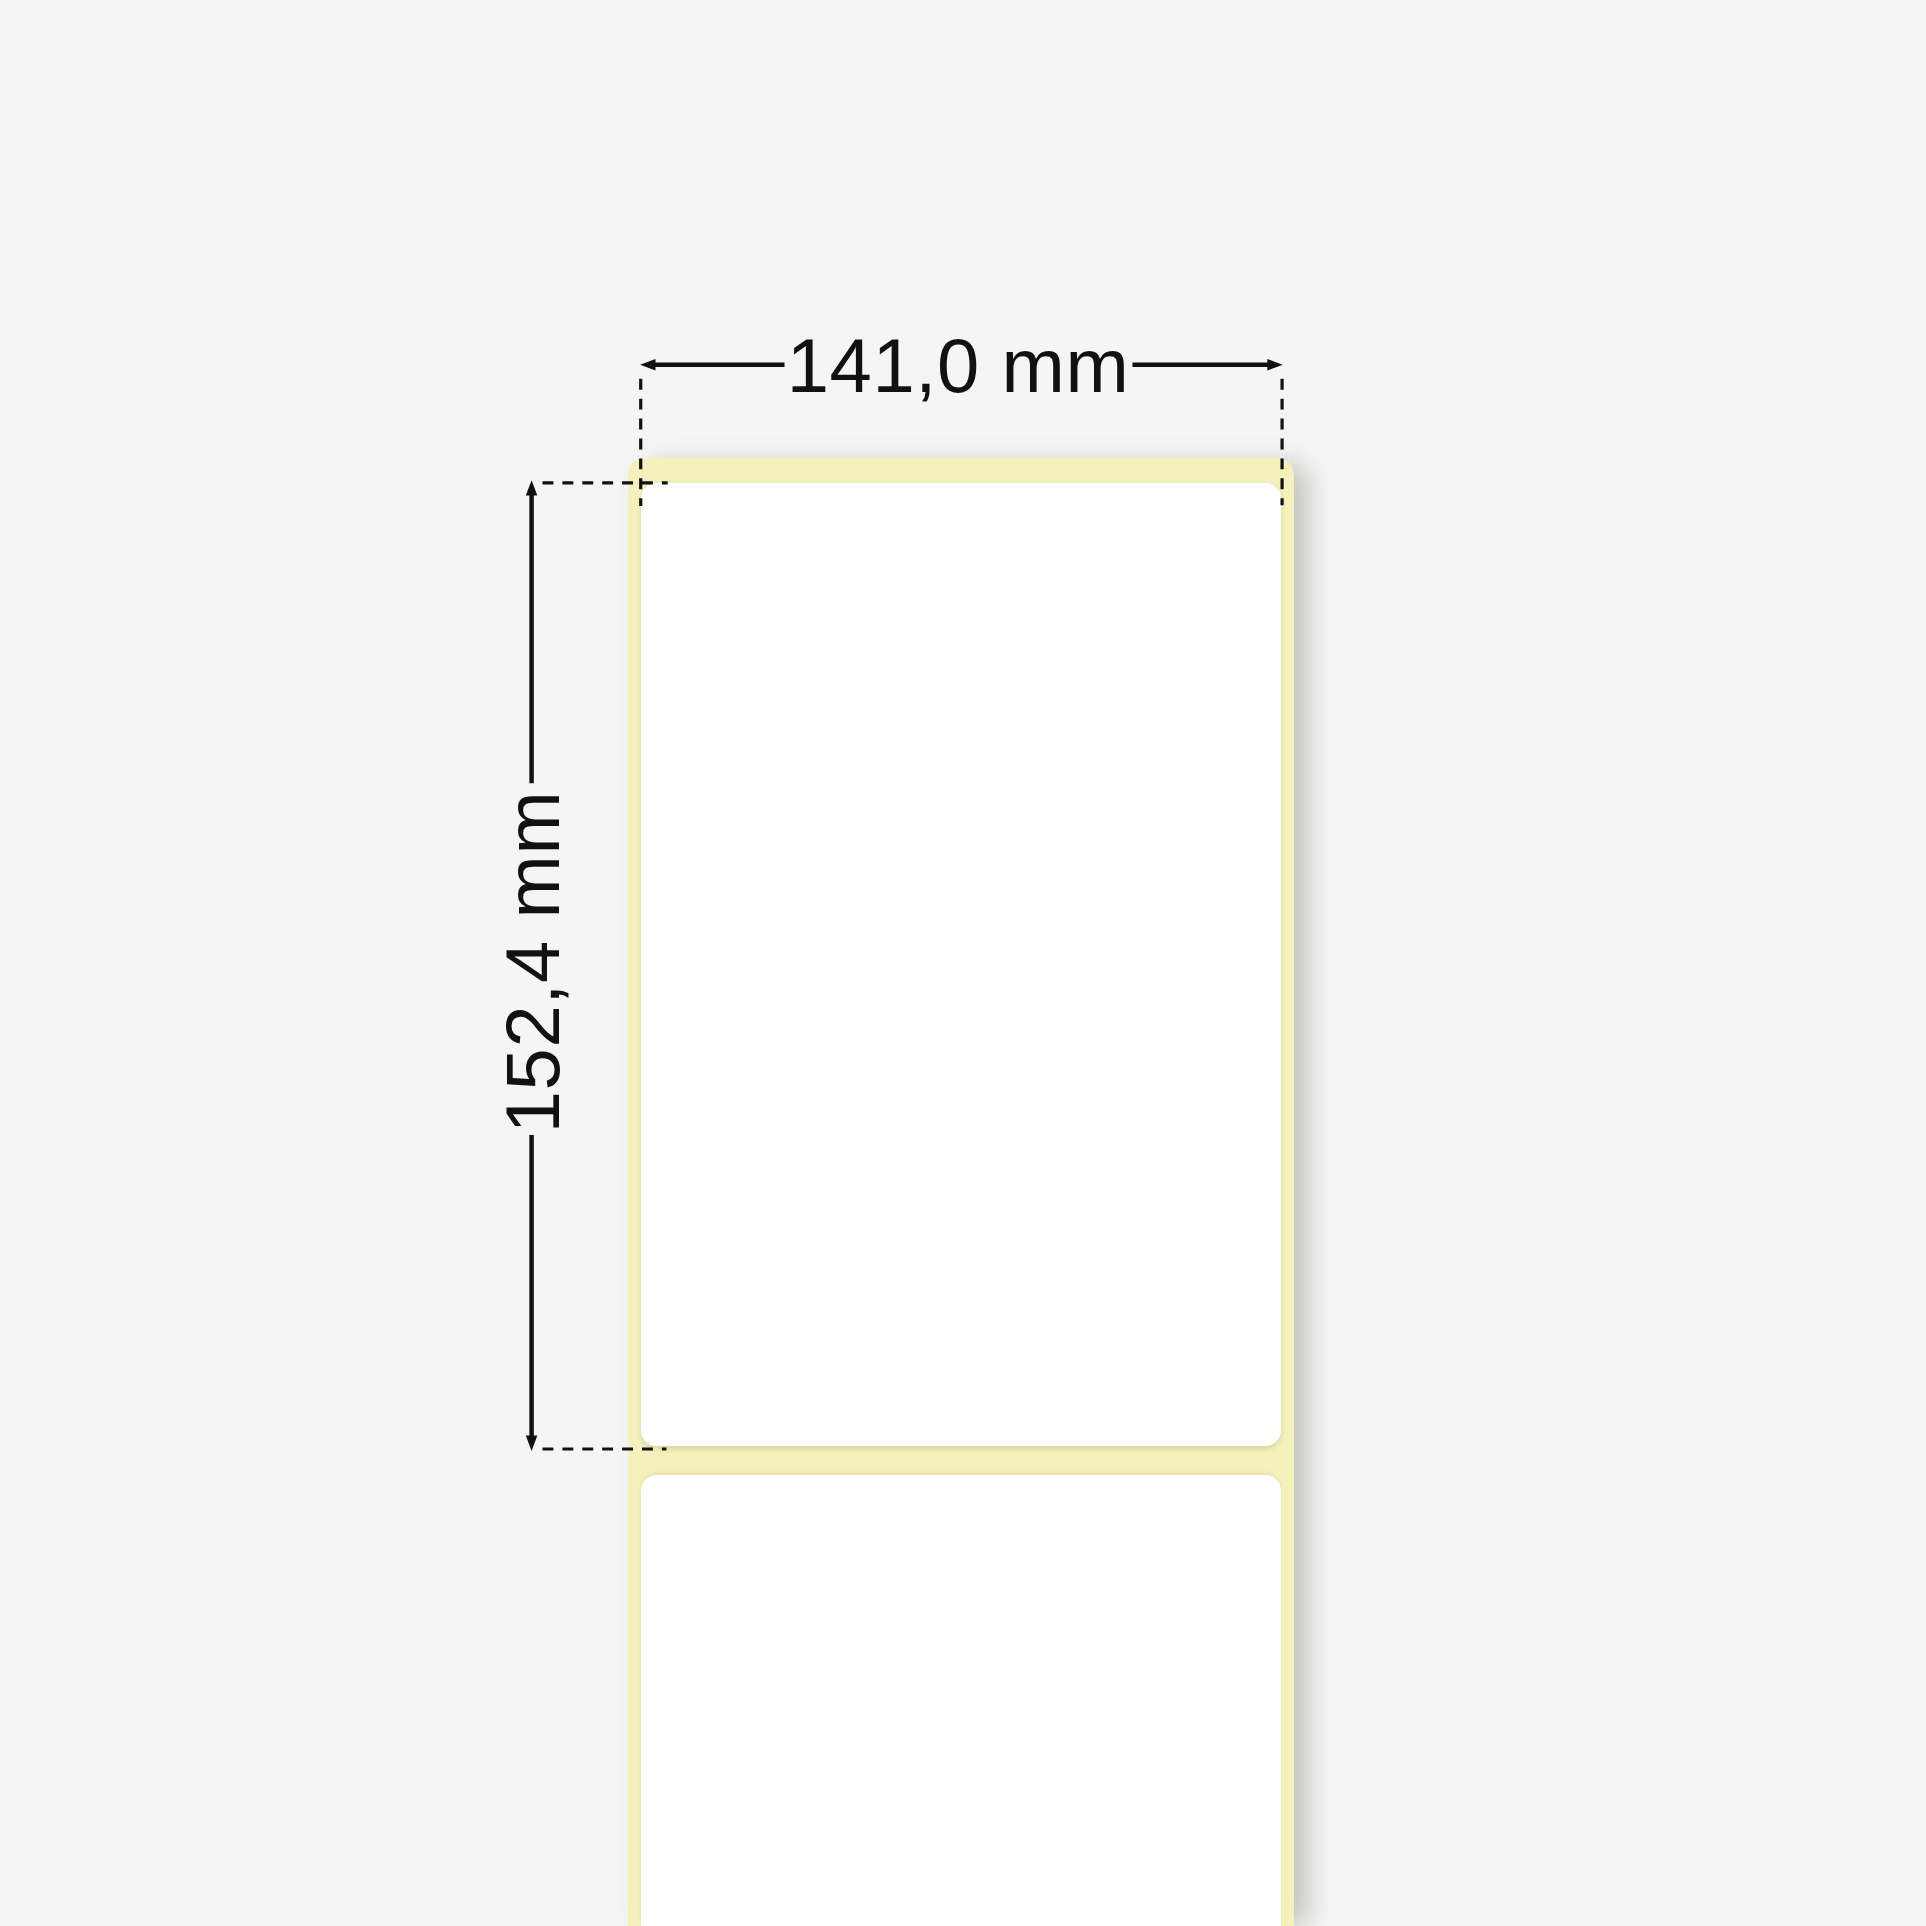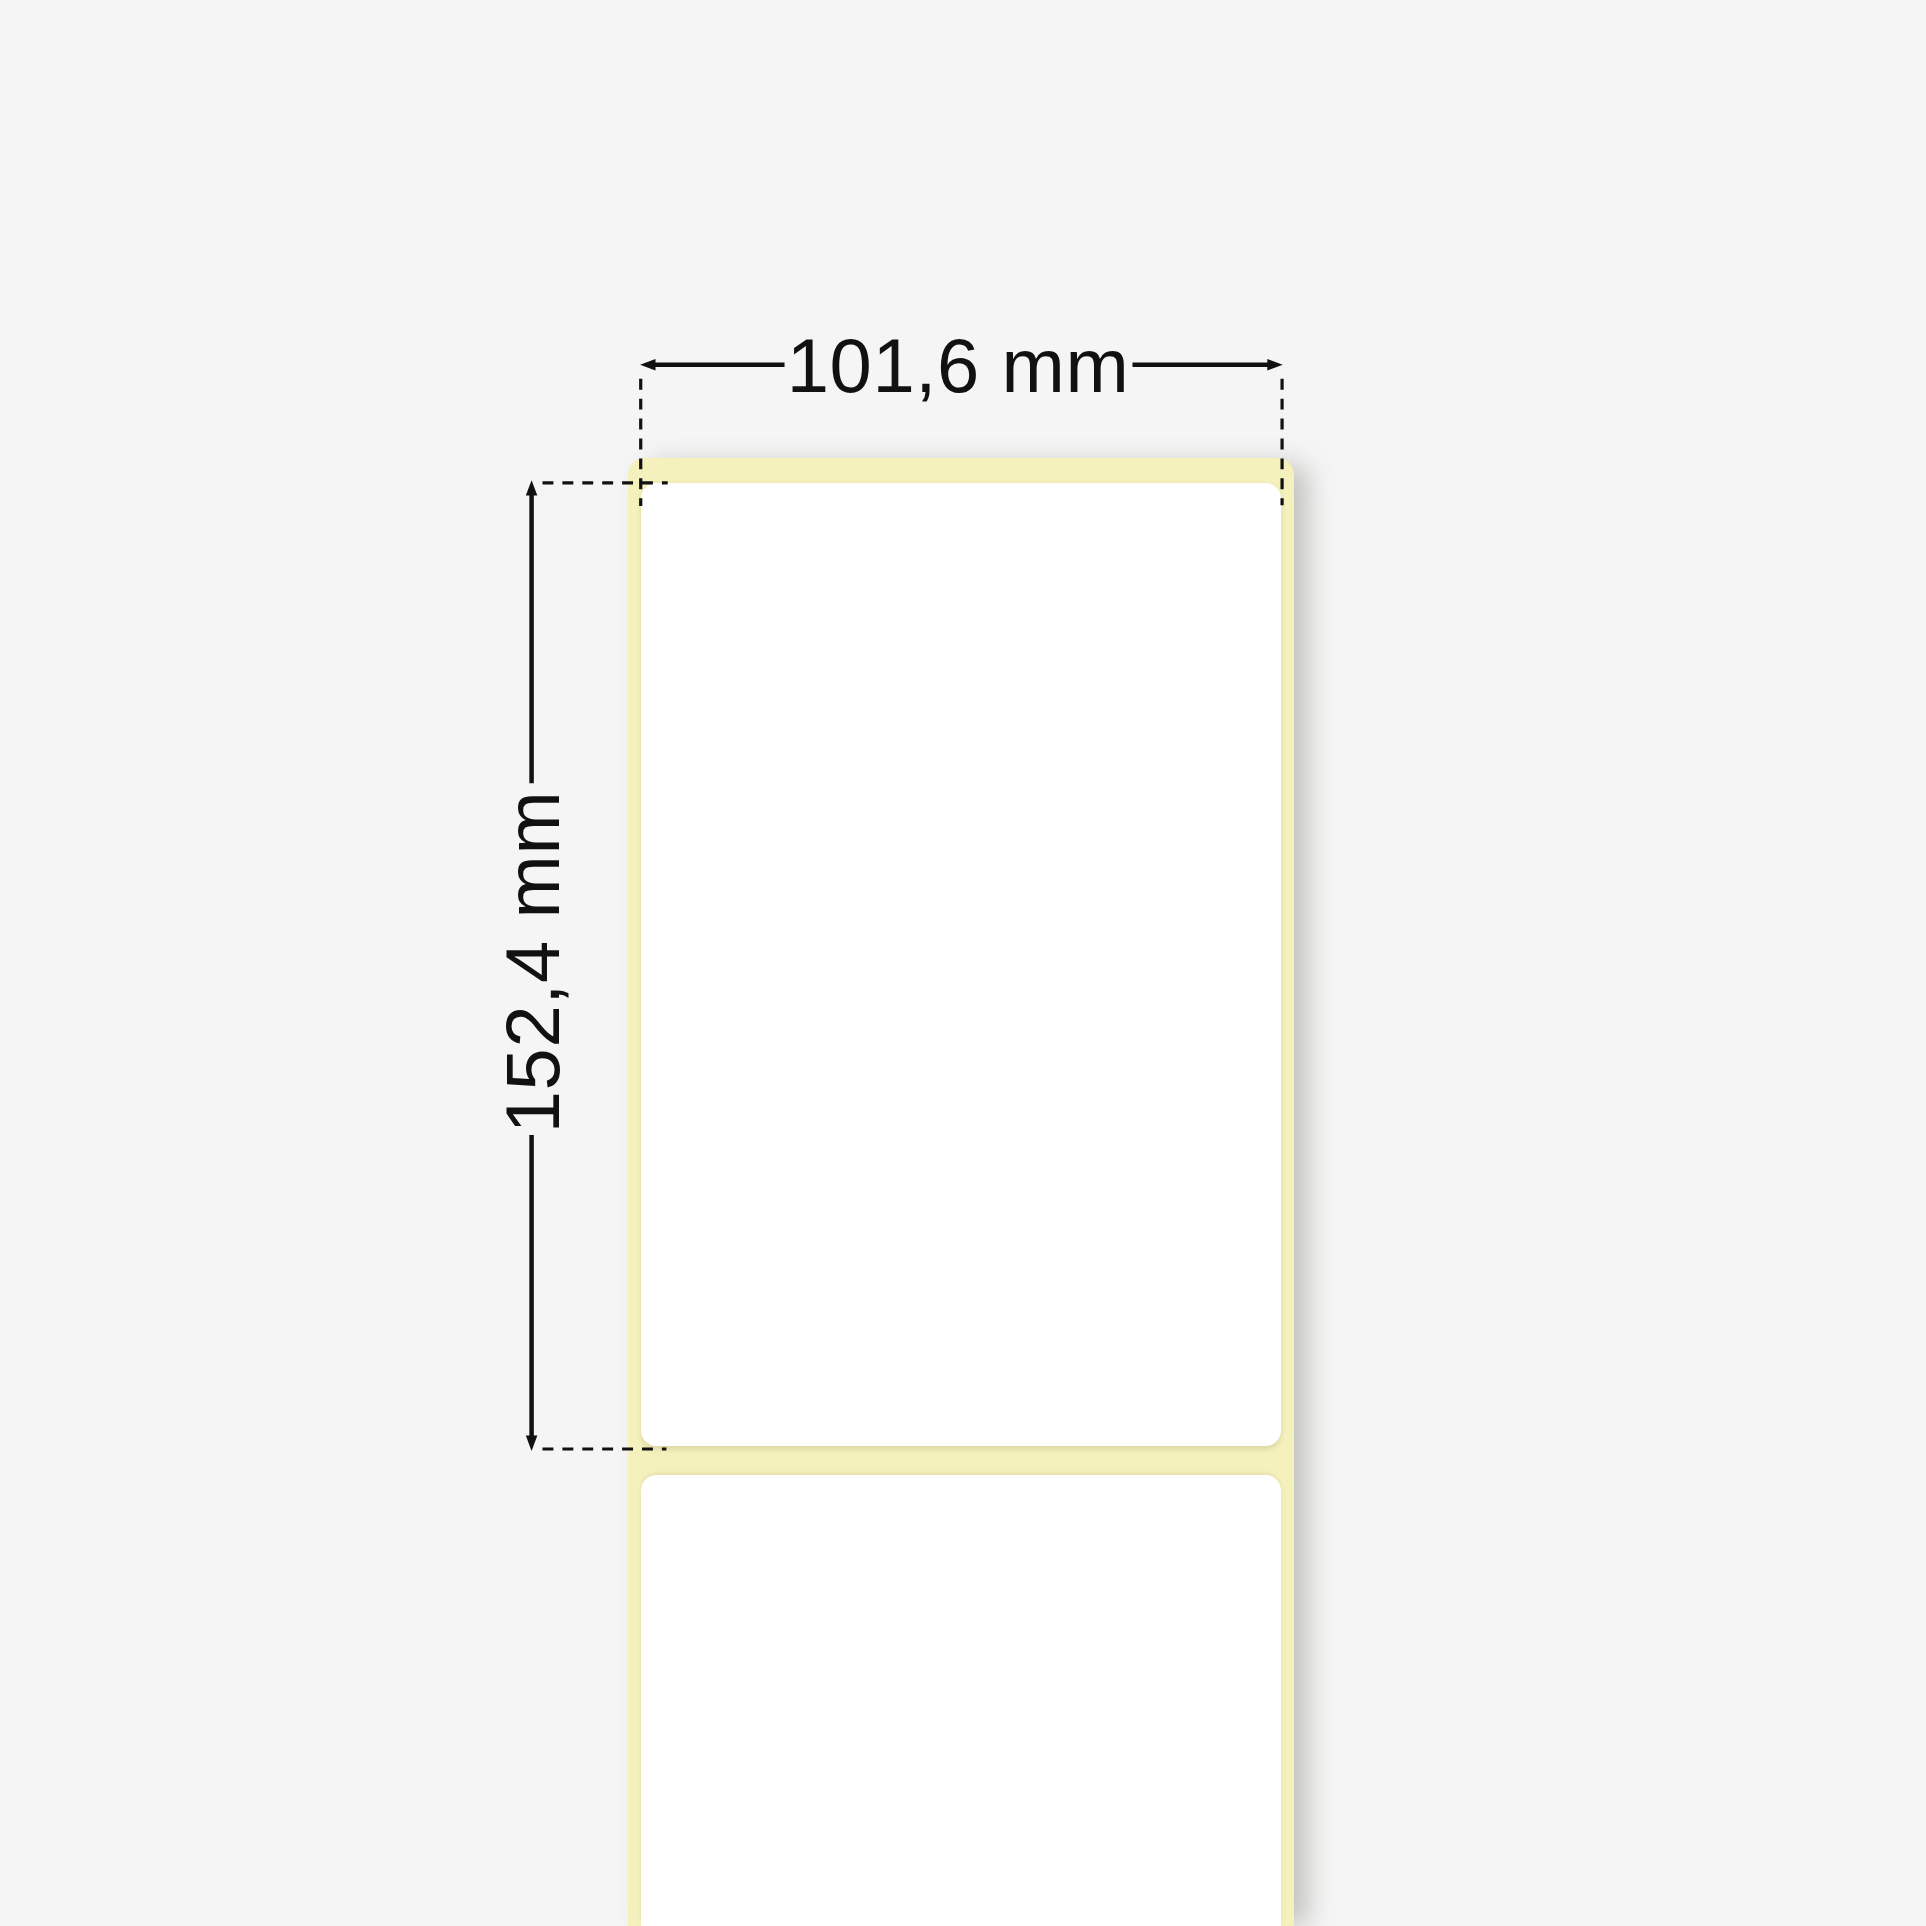--- a/index.html
+++ b/index.html
@@ -104,18 +104,18 @@
     <g stroke="#111111" fill="#111111">
       <line x1="828" y1="765" x2="828" y2="1220" stroke-width="7"></line>
       <line x1="828" y1="1768" x2="828" y2="2243" stroke-width="7"></line>
       <polygon points="828,748 819,772 837,772" stroke="none"></polygon>
       <polygon points="828,2260 819,2236 837,2236" stroke="none"></polygon>
       <line x1="845" y1="752" x2="1040" y2="752" stroke-width="5" stroke-dasharray="17 14"></line>
       <line x1="845" y1="2257" x2="1038" y2="2257" stroke-width="5" stroke-dasharray="17 14"></line>
     </g>
   </svg>
 
-  <div class="dim-text dim-text-width">101,6 mm</div>
+  <div class="dim-text dim-text-width">141,0 mm</div>
 
   <div class="dim-text dim-text-height">152,4 mm</div>
 
 </div>
 
 
 </body></html>

